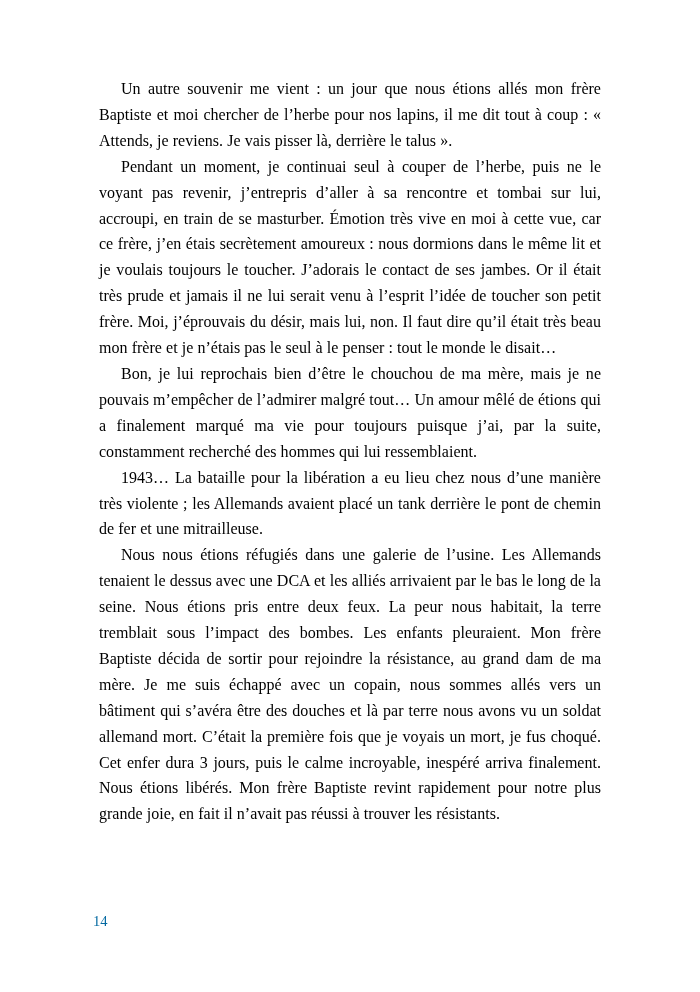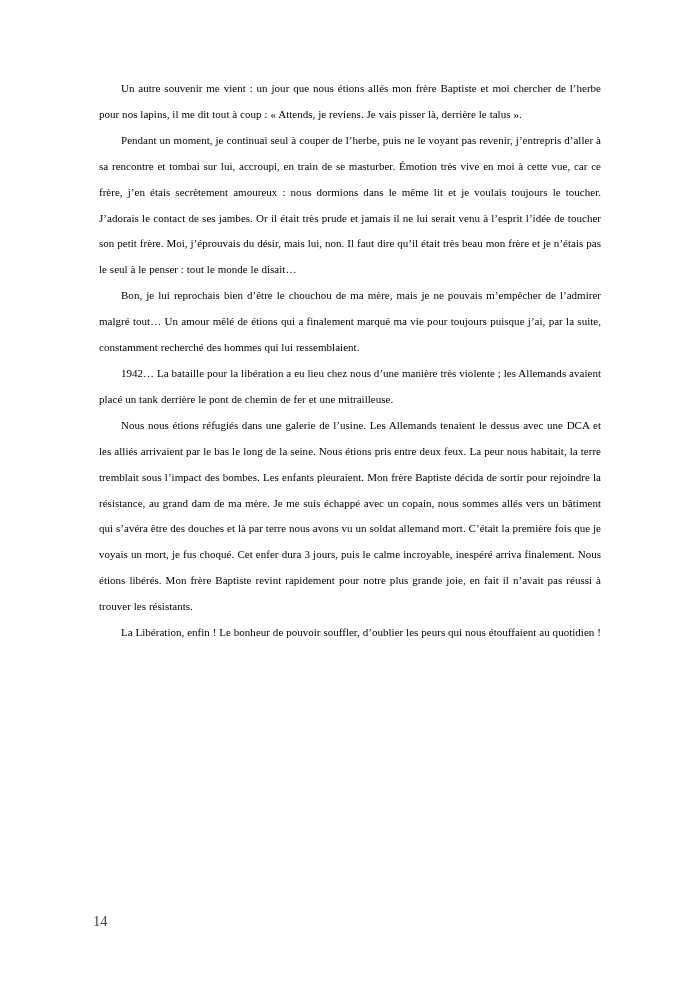--- a/index.html
+++ b/index.html
@@ -31,52 +31,51 @@
     left: 99px;
     top: 76px;
     width: 502px;
   }
 
   .para {
     margin: 0;
     padding: 0;
     text-align: justify;
     text-justify: inter-word;
-    font-size: 11px;
+    font-size: 16px;
     line-height: 25.9px;
     text-indent: 22px;
     hyphens: none;
     -webkit-hyphens: none;
     word-spacing: 0.1px;
     letter-spacing: 0.02px;
   }
 
   .para:last-of-type {
     margin-bottom: 0;
   }
 
   .page-number {
     position: absolute;
     left: 93px;
     top: 912px;
     font-size: 14.5px;
     line-height: 18px;
     font-family: "Liberation Serif", "DejaVu Serif", serif;
-    color: #404040;
+    color: #0369a1;
   }
 </style>
 </head>
 <body>
 
 <div class="page">
 
   <div class="text-block">
     <p class="para">Un autre souvenir me vient : un jour que nous étions allés mon frère Baptiste et moi chercher de l’herbe pour nos lapins, il me dit tout à coup : « Attends, je reviens. Je vais pisser là, derrière le talus ».</p>
     <p class="para">Pendant un moment, je continuai seul à couper de l’herbe, puis ne le voyant pas revenir, j’entrepris d’aller à sa rencontre et tombai sur lui, accroupi, en train de se masturber. Émotion très vive en moi à cette vue, car ce frère, j’en étais secrètement amoureux : nous dormions dans le même lit et je voulais toujours le toucher. J’adorais le contact de ses jambes. Or il était très prude et jamais il ne lui serait venu à l’esprit l’idée de toucher son petit frère. Moi, j’éprouvais du désir, mais lui, non. Il faut dire qu’il était très beau mon frère et je n’étais pas le seul à le penser : tout le monde le disait…</p>
     <p class="para">Bon, je lui reprochais bien d’être le chouchou de ma mère, mais je ne pouvais m’empêcher de l’admirer malgré tout… Un amour mêlé de étions qui a finalement marqué ma vie pour toujours puisque j’ai, par la suite, constamment recherché des hommes qui lui ressemblaient.</p>
-    <p class="para">1942… La bataille pour la libération a eu lieu chez nous d’une manière très violente ; les Allemands avaient placé un tank derrière le pont de chemin de fer et une mitrailleuse.</p>
+    <p class="para">1943… La bataille pour la libération a eu lieu chez nous d’une manière très violente ; les Allemands avaient placé un tank derrière le pont de chemin de fer et une mitrailleuse.</p>
     <p class="para">Nous nous étions réfugiés dans une galerie de l’usine. Les Allemands tenaient le dessus avec une DCA et les alliés arrivaient par le bas le long de la seine. Nous étions pris entre deux feux. La peur nous habitait, la terre tremblait sous l’impact des bombes. Les enfants pleuraient. Mon frère Baptiste décida de sortir pour rejoindre la résistance, au grand dam de ma mère. Je me suis échappé avec un copain, nous sommes allés vers un bâtiment qui s’avéra être des douches et là par terre nous avons vu un soldat allemand mort. C’était la première fois que je voyais un mort, je fus choqué. Cet enfer dura 3 jours, puis le calme incroyable, inespéré arriva finalement. Nous étions libérés. Mon frère Baptiste revint rapidement pour notre plus grande joie, en fait il n’avait pas réussi à trouver les résistants.</p>
-    <p class="para">La Libération, enfin ! Le bonheur de pouvoir souffler, d’oublier les peurs qui nous étouffaient au quotidien !</p>
   </div>
 
   <div class="page-number">14</div>
 
 </div>
 
 </body></html>

